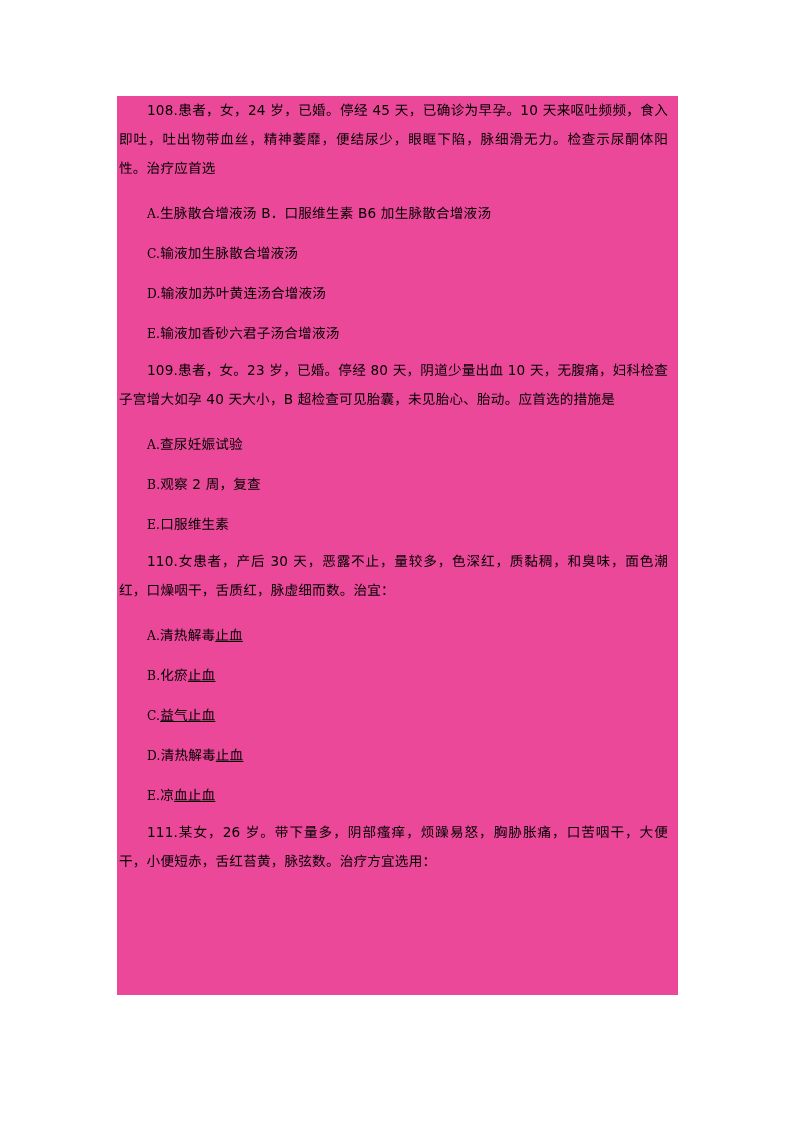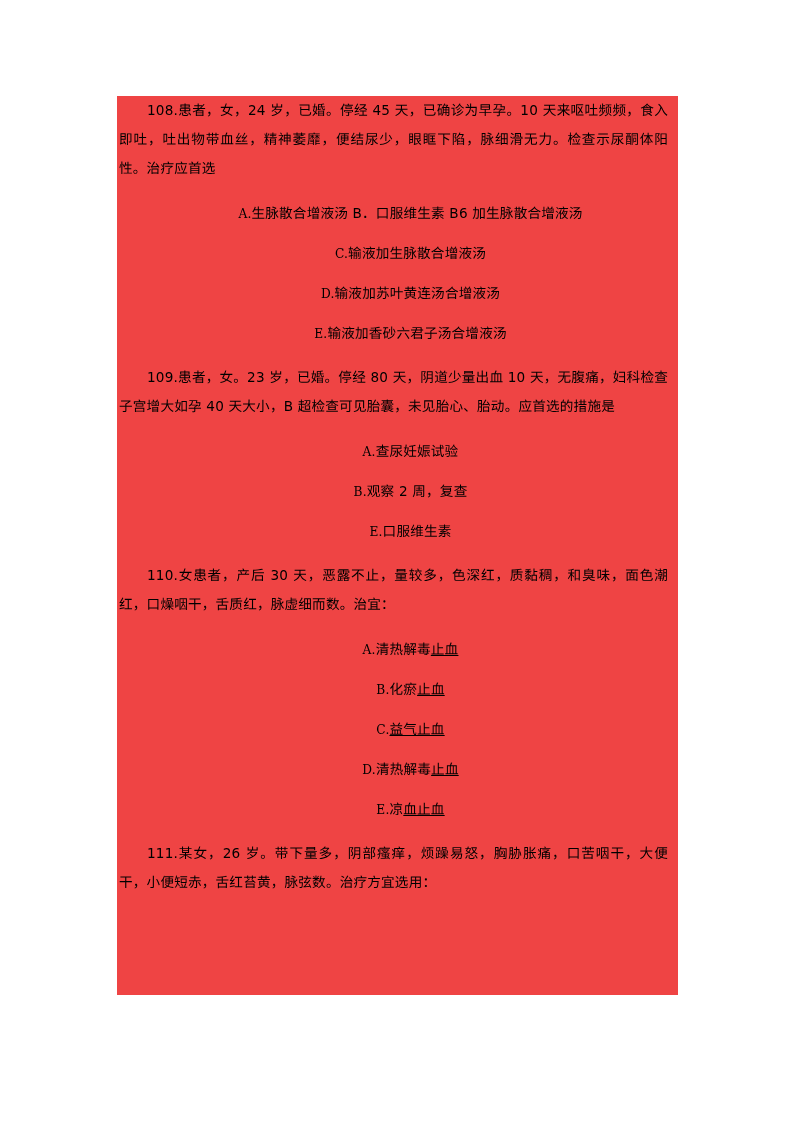--- a/index.html
+++ b/index.html
@@ -16,21 +16,21 @@
     -webkit-font-smoothing: none;
   }
 
   
   .doc-block {
     position: absolute;
     left: 117px;
     top: 96px;
     width: 561px;
     height: 899px;
-    background: #ef4444;
+    background: #ec4899;
     box-sizing: border-box;
     padding: 0;
     overflow: hidden;
   }
 
   .doc-body {
     padding: 0 4px 0 0;
   }
 
   
@@ -46,29 +46,28 @@
     letter-spacing: 0.2px;
     word-break: break-all;
   }
 
   
   .q-group {
     margin: 0;
     padding: 0;
   }
   .q-group + .q-group {
-    margin-top: 19px;
+    margin-top: 12px;
   }
 
   
   .opt-list {
     margin: 0;
     padding: 0;
     list-style: none;
-    text-align: center;
   }
   .opt {
     margin: 0;
     padding: 0;
     font-size: 13.6px;
     line-height: 20px;
     color: #000000;
     margin-left: 30px;
     letter-spacing: 0.2px;
     white-space: nowrap;

